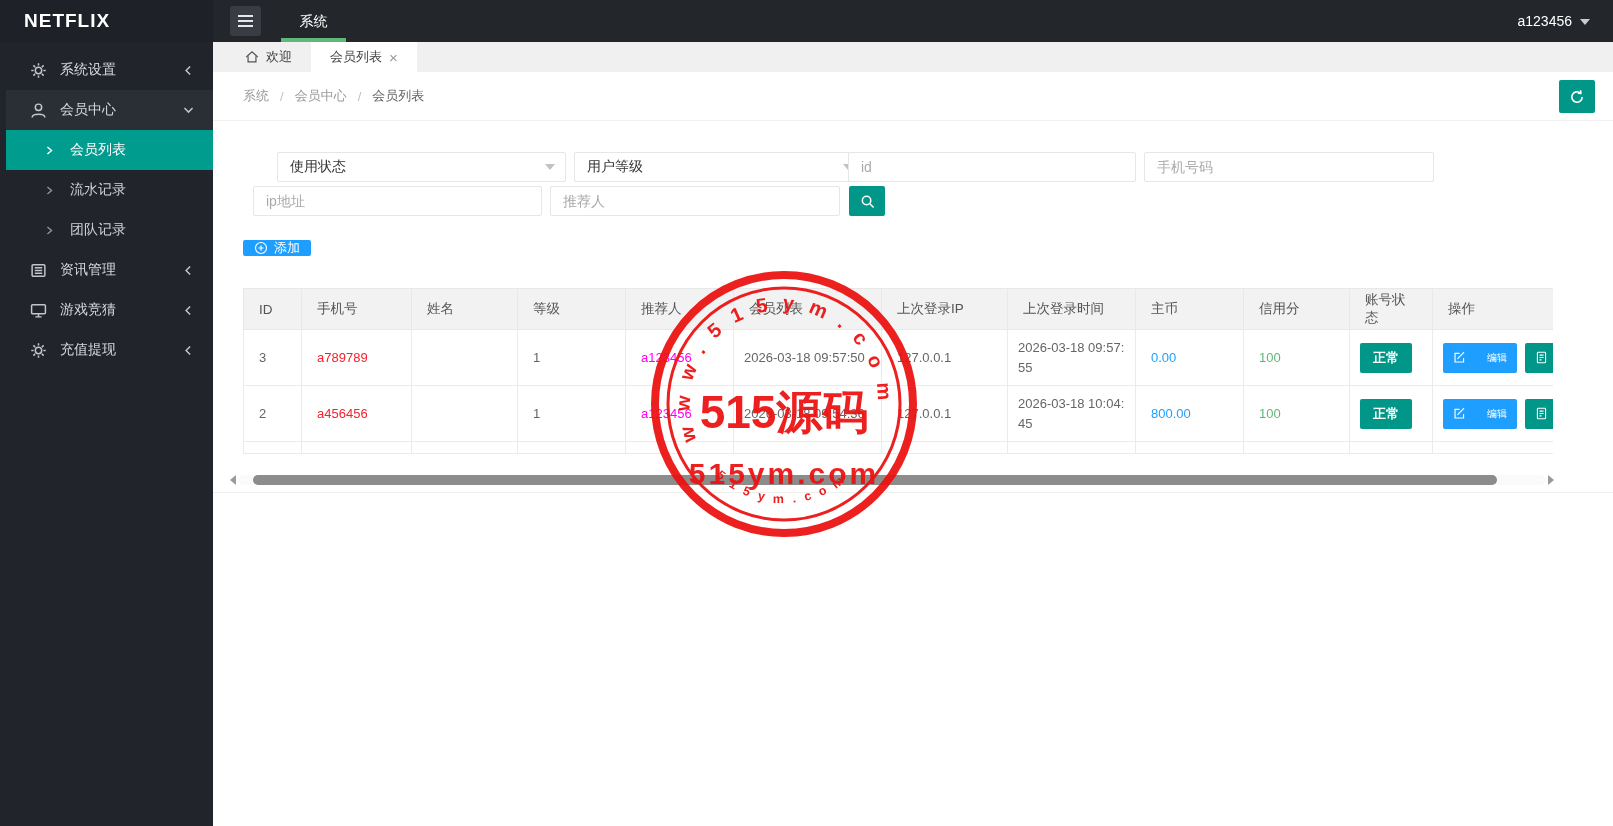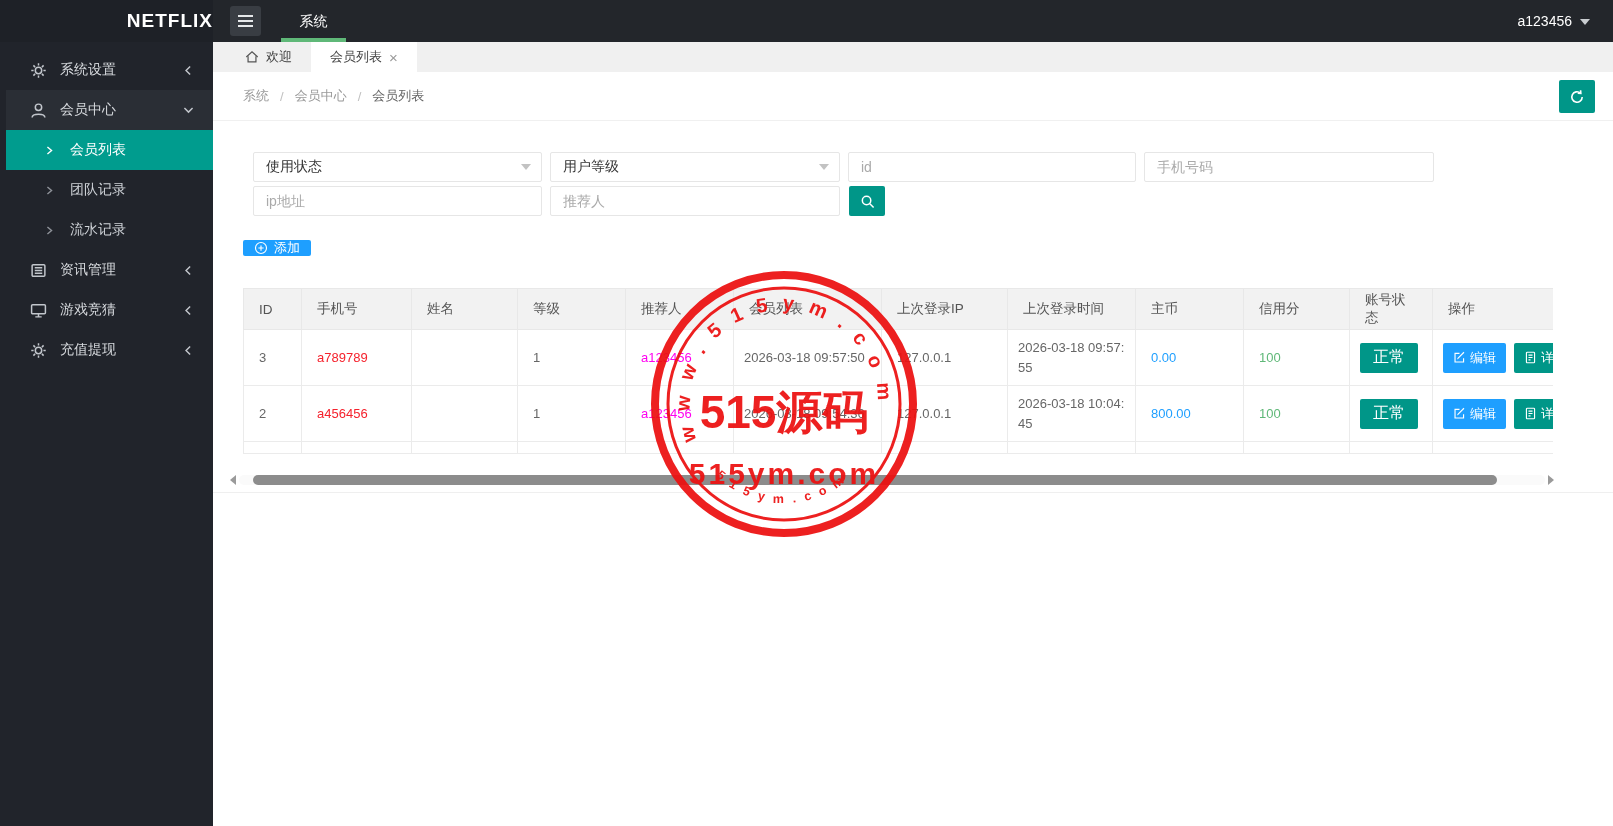--- a/index.html
+++ b/index.html
@@ -1,19 +1,19 @@
 <!DOCTYPE html>
 <html><head>
 <meta charset="utf-8">
 <style>
   * { margin:0; padding:0; box-sizing:border-box; }
   html,body { width:1613px; height:826px; background:#fff; font-family:"Liberation Sans","DejaVu Sans",sans-serif; overflow:hidden; }
 
   
-  .sidebar { position:absolute; left:0; top:0; width:213px; height:826px; background:#21242b; z-index:5;text-align:right; }
+  .sidebar { position:absolute; left:0; top:0; width:213px; height:826px; background:#21242b; z-index:5; }
   .logo { height:42px; line-height:42px; padding-left:24px; font-size:19px; font-weight:700; letter-spacing:1px; color:#fff; background:#1e2127; }
   .nav { padding-top:8px;padding-left:6px; }
   .nav-item { height:40px; display:flex; align-items:center; padding:0 18px 0 24px; color:#d7dade; font-size:14px; cursor:pointer; }
   .nav-item .mi { width:17px; height:17px; margin-right:13px; flex:0 0 auto; }
   .nav-item .chev { margin-left:auto; }
   .nav-item.expanded { background:#2a2e35; }
   .sub-item { height:40px; display:flex; align-items:center; padding-left:38px; color:#cfd3d8; font-size:14px; cursor:pointer; }
   .sub-item .chev-r { margin-right:15px; }
   .sub-item.active { background:#009c8e; color:#fff; }
 
@@ -35,42 +35,42 @@
   
   .crumbbar { position:absolute; left:213px; top:72px; width:1400px; height:49px; background:#fff; border-bottom:1px solid #f0f0f0; }
   .crumb { position:absolute; left:30px; top:0; height:48px; display:flex; align-items:center; gap:11px; font-size:13px; color:#9a9a9a; }
   .crumb .sep { color:#c0c0c0; }
   .crumb .last { color:#666; }
   .refresh-btn { position:absolute; right:18px; top:8px; width:36px; height:33px; background:#009688; border-radius:2px; display:flex; align-items:center; justify-content:center; cursor:pointer; }
 
   
   .content { position:absolute; left:213px; top:121px; width:1400px; height:705px; background:#fff; }
   .fld { position:absolute; height:30px; border:1px solid #e6e6e6; border-radius:2px; background:#fff; font-size:14px; }
-  .sel { display:flex; align-items:center; padding:0 20px 0 12px; color:#333; cursor:pointer; }
+  .sel { display:flex; align-items:center; padding:0 20px 0 12px; color:#333; cursor:pointer;margin-left:24px; }
   .sel .scaret { position:absolute; right:10px; top:11px; width:0; height:0; border:5px solid transparent; border-top:6px solid #c2c2c2; }
   input.fld { padding:0 12px; color:#333; outline:none; }
   input.fld::placeholder { color:#aaa; }
   .search-btn { position:absolute; left:636px; top:65px; width:36px; height:30px; background:#009688; border:none; border-radius:2px; display:flex; align-items:center; justify-content:center; cursor:pointer; }
   .add-btn { position:absolute; left:30px; top:119px; height:16px; padding:0 11px; background:#1E9FFF; border:none; border-radius:2px; display:inline-flex; align-items:center; gap:6px; color:#fff; font-size:13px; cursor:pointer; }
 
   
   .tablewrap { position:absolute; left:30px; top:167px; width:1310px; height:170px; overflow:hidden; }
   table { width:1369px; table-layout:fixed; border-collapse:collapse; }
   th { height:41px; background:#f2f2f2; border:1px solid #e8e8e8; padding:0 15px; font-weight:400; color:#555; text-align:left; font-size:13.5px; }
   td { height:56px; border:1px solid #ebebeb; padding:0 15px; color:#666; font-size:13px; background:#fff; }
   td.tight { padding:0 10px; }
   td.nowrap { white-space:nowrap; }
   td.brk { word-break:break-all; line-height:20px; }
   tr.stub td { height:12px; }
   .c-red { color:#f5222d; }
   .c-pink { color:#ff00f0; }
   .c-blue { color:#1E9FFF; }
   .c-green { color:#5FB878; }
-  .badge { display:inline-flex; align-items:center; height:30px; padding:0 13px; background:#009688; border-radius:2px; color:#fff; font-size:16px; border:none; cursor:pointer; }
-  .btn { display:inline-flex; align-items:center; gap:4px; height:30px; padding:0 10px; border-radius:2px; color:#fff; font-size:13px; border:none; cursor:pointer; white-space:nowrap; }
+  .badge { display:inline-flex; align-items:center; height:30px; padding:0 13px; background:#009688; border-radius:2px; color:#fff; font-size:13px; border:none; cursor:pointer;font-weight:bold; }
+  .btn { display:inline-flex; align-items:center; gap:21px; height:30px; padding:0 10px; border-radius:2px; color:#fff; font-size:10px; border:none; cursor:pointer; white-space:nowrap; }
   .btn-edit { background:#1E9FFF; margin-right:8px; }
   .btn-detail { background:#009688; }
 
   
   .hscroll { position:absolute; left:12px; top:352px; width:1334px; height:14px; display:flex; align-items:center; }
   .arr { width:0; height:0; border:5px solid transparent; cursor:pointer; }
   .arr.l { border-right:6px solid #9a9a9a; }
   .arr.r { border-left:6px solid #9a9a9a; }
   .track { flex:1; height:10px; background:#fafafa; border-radius:5px; margin:0 3px; position:relative; cursor:pointer; }
   .thumb { position:absolute; left:14px; top:0; width:1244px; height:10px; background:#8c8c8c; border-radius:5px; cursor:grab; }
@@ -111,27 +111,27 @@
     <div class="sub-item active">
       <svg class="chev-r" width="11" height="11" viewBox="0 0 16 16" fill="none" stroke="#ffffff" stroke-width="2">
           <polyline points="5,3 11,8 5,13"></polyline>
         </svg>
       <span>会员列表</span>
     </div>
     <div class="sub-item">
       <svg class="chev-r" width="11" height="11" viewBox="0 0 16 16" fill="none" stroke="#8f939a" stroke-width="2">
           <polyline points="5,3 11,8 5,13"></polyline>
         </svg>
-      <span>团队记录</span>
+      <span>流水记录</span>
     </div>
     <div class="sub-item">
       <svg class="chev-r" width="11" height="11" viewBox="0 0 16 16" fill="none" stroke="#8f939a" stroke-width="2">
           <polyline points="5,3 11,8 5,13"></polyline>
         </svg>
-      <span>流水记录</span>
+      <span>团队记录</span>
     </div>
 
     <div class="nav-item">
       <svg class="mi" viewBox="0 0 16 16" fill="none" stroke="#c2c6cc" stroke-width="1.4">
           <rect x="2" y="2.5" width="12" height="11" rx="1"></rect>
           <path d="M4.5 5.5h7M4.5 8h7M4.5 10.5h7"></path>
         </svg>
       <span>资讯管理</span>
       <svg class="chev" width="13" height="13" viewBox="0 0 16 16" fill="none" stroke="#c2c6cc" stroke-width="1.8">
           <polyline points="10,3 5,8 10,13"></polyline>

